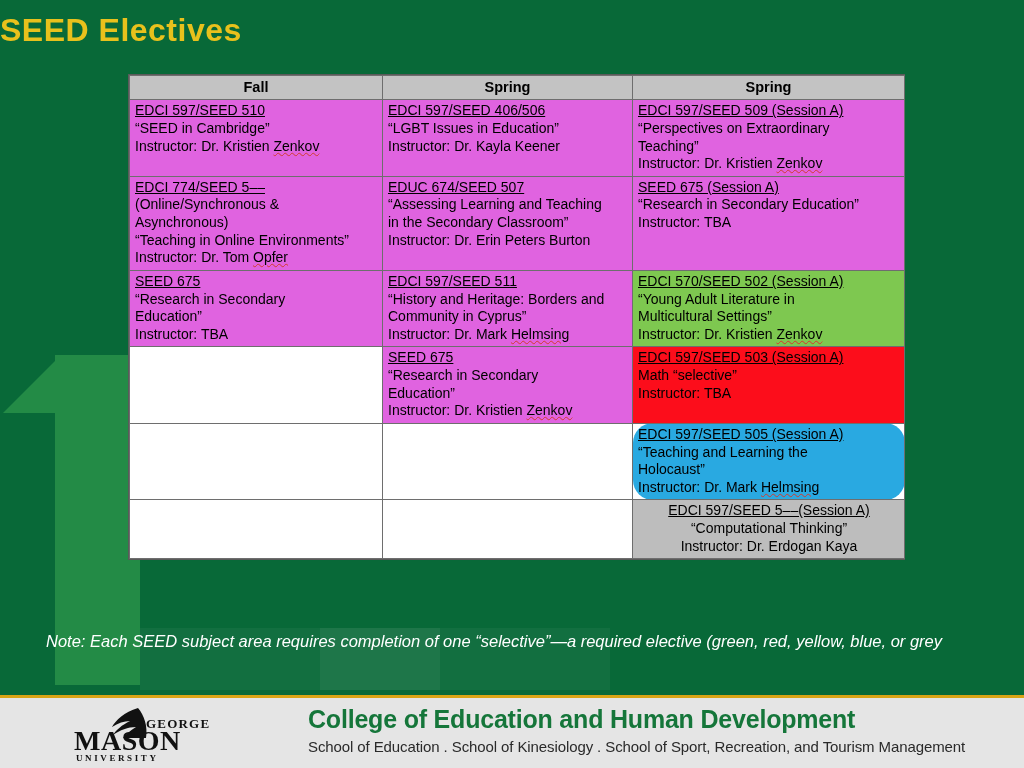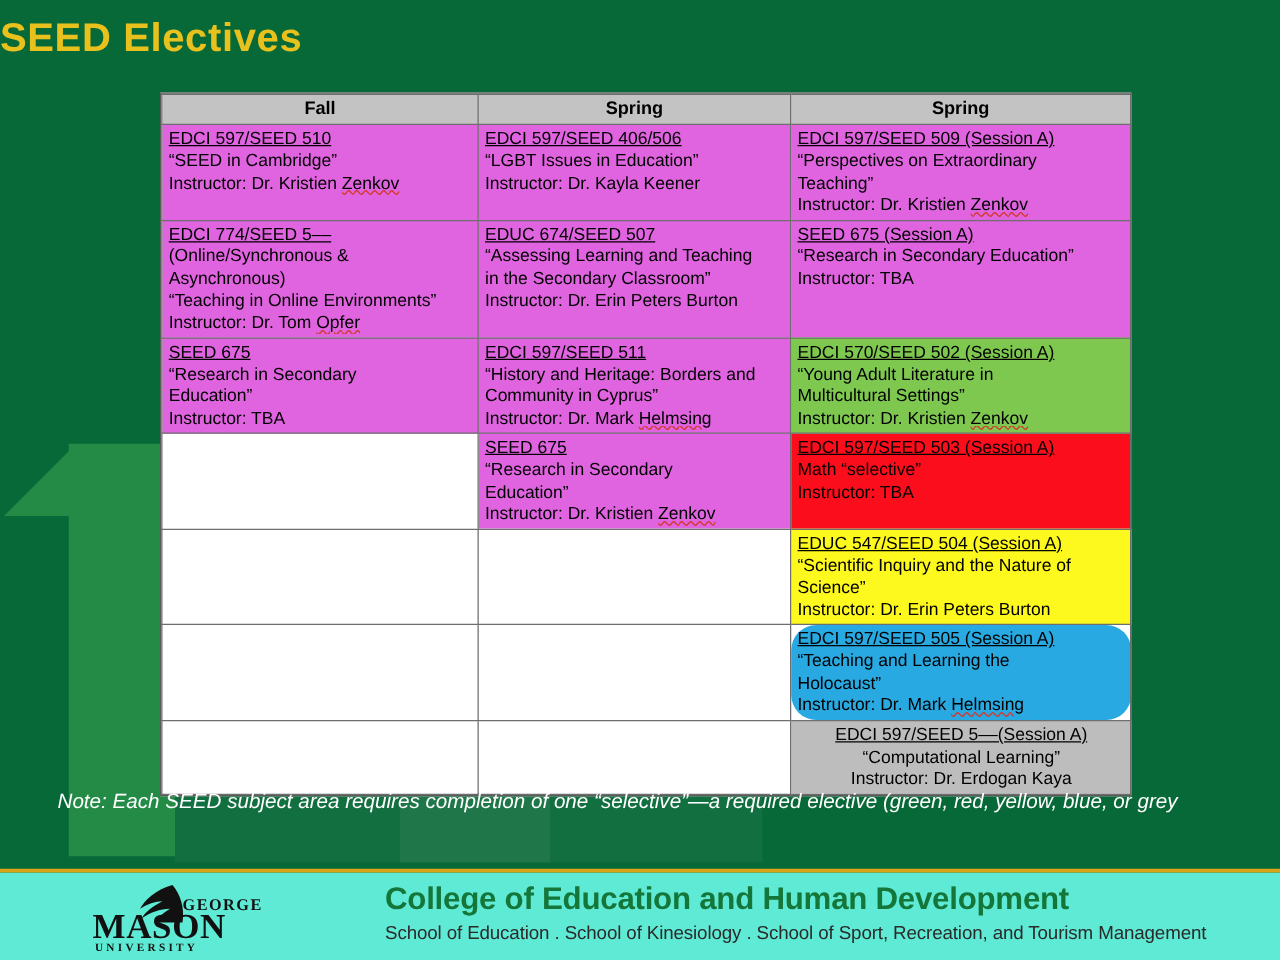--- a/index.html
+++ b/index.html
@@ -88,21 +88,21 @@
 
   
   .note{
     position:absolute;left:16px;top:630px;width:990px;z-index:3;
     color:#ffffff;font-style:italic;font-size:16.5px;line-height:1.42;margin-left:30px;
   }
 
   
   .footer{
     position:absolute;left:0;bottom:0;width:1024px;height:70px;
-    background:#5eead4;z-index:4;text-align:center;
+    background:#e5e5e5;z-index:4;text-align:center;
   }
   .footer:before{
     content:"";position:absolute;left:0;top:-3px;width:1024px;height:3px;
     background:#d9a415;
   }
   .logo{
     position:absolute;left:60px;top:8px;width:175px;height:58px;
   }
   .logo svg{display:block;}
   .foot-title{
@@ -207,43 +207,33 @@
           </td>
           <td class="cell-red">
             <span class="code">EDCI 597/SEED 503 (Session A)</span>
             <span class="ln">Math “selective”</span>
             <span class="ln">Instructor: TBA</span>
           </td>
         </tr>
         <tr>
           <td class="cell-white">&nbsp;</td>
           <td class="cell-white">&nbsp;</td>
-          <td class="cell-yellow">
-            <span class="code">EDUC 547/SEED 504 (Session A)</span>
-            <span class="ln">“Scientific Inquiry and the Nature of</span>
-            <span class="ln">Science”</span>
-            <span class="ln">Instructor: Dr. Erin Peters Burton</span>
-          </td>
-        </tr>
-        <tr>
-          <td class="cell-white">&nbsp;</td>
-          <td class="cell-white">&nbsp;</td>
           <td class="cell-blue">
             <span class="code">EDCI 597/SEED 505 (Session A)</span>
             <span class="ln">“Teaching and Learning the</span>
             <span class="ln">Holocaust”</span>
             <span class="ln">Instructor: Dr. Mark <span class="squiggle">Helmsing</span></span>
           </td>
         </tr>
         <tr>
           <td class="cell-white compact">&nbsp;</td>
           <td class="cell-white compact">&nbsp;</td>
           <td class="cell-grey compact">
             <span class="code">EDCI 597/SEED 5––(Session A)</span>
-            <span class="ln">“Computational Learning”</span>
+            <span class="ln">“Computational Thinking”</span>
             <span class="ln">Instructor: Dr. Erdogan Kaya</span>
           </td>
         </tr>
       </tbody>
   </table>
 </div>
 
 <div class="note">
   <div>Note: Each SEED subject area requires completion of one “selective”—a required elective (green, red, yellow, blue, or grey</div>
 </div>

